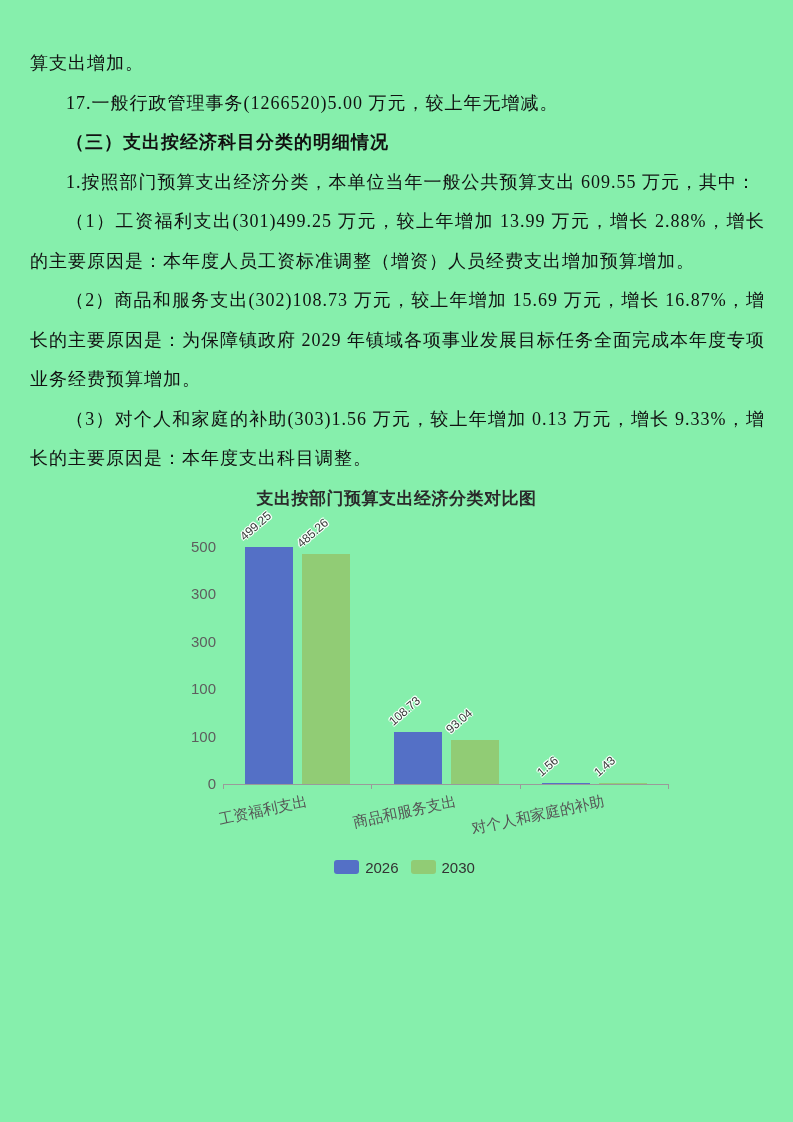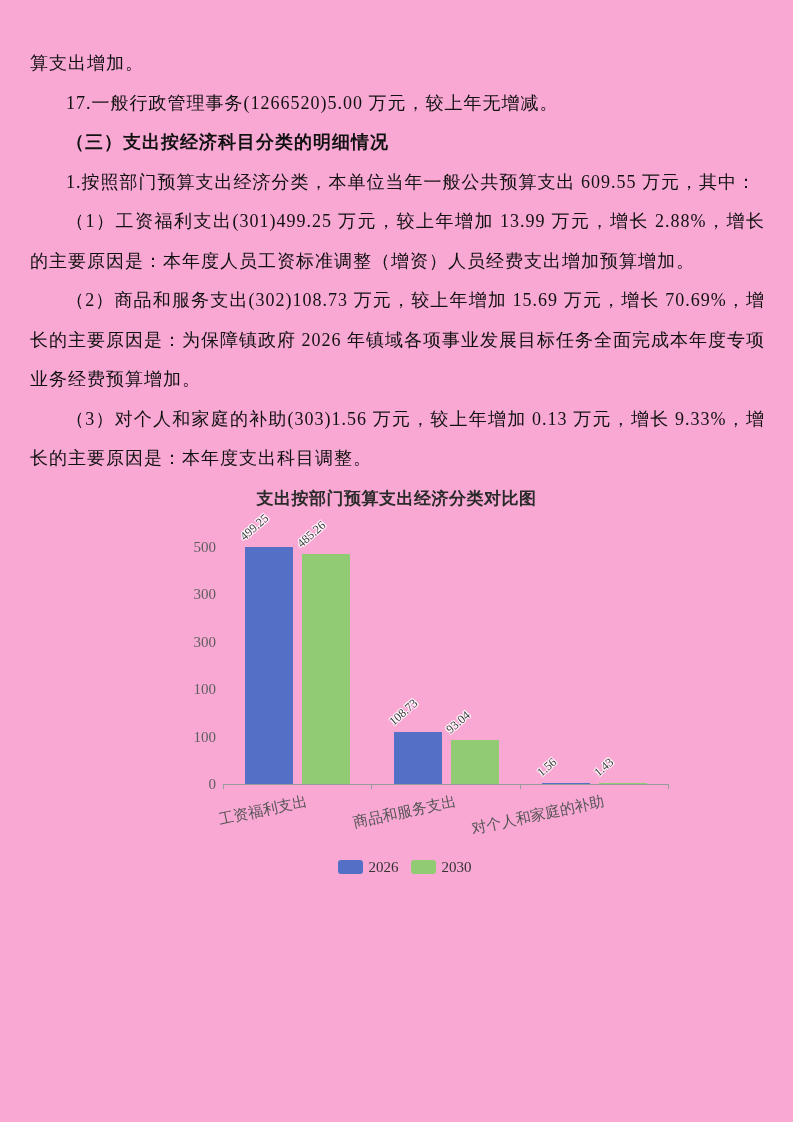--- a/index.html
+++ b/index.html
@@ -1,20 +1,20 @@
 <!DOCTYPE html>
 <html><head>
 <meta charset="utf-8">
 <style>
   html,body { margin:0; padding:0; background:#ffffff; }
   .page {
     position:relative;
     width:793px; height:1122px;
     margin:0 auto;
-    background:#f9a8d4;
+    background:#86efac;
     overflow:hidden;
     font-family:"Liberation Serif","DejaVu Serif",serif;
     color:#111111;
   }
   .doc-text { padding:0 28px 0 30px; }
   .doc-text.top { padding-top:44px; }
   .para {
     margin:0;
     font-size:18px;
     line-height:39.5px;
@@ -23,21 +23,21 @@
     color:#111111;
   }
   .para.indent { text-indent:2em; }
   .para.bold { font-weight:bold; }
 
   
   .chart-wrap {
     position:relative;
     width:793px; height:404px;
     margin-top:4px;
-    font-family:Liberation Serif, serif;
+    font-family:Liberation Sans, sans-serif;
   }
   .chart-title {
     position:absolute; top:4px; left:0; width:100%;
     text-align:center;
     font-size:17px; font-weight:bold; color:#2a2a2a;
     letter-spacing:0.5px;
   }
   .axis-x {
     position:absolute; height:1px; background:#9a9a9a;
   }
@@ -79,21 +79,21 @@
 <body>
 
 <div class="page">
 
   <div class="doc-text top" id="text-before">
       <p class="para">算支出增加。</p>
       <p class="para indent">17.一般行政管理事务(1266520)5.00 万元，较上年无增减。</p>
       <p class="para indent bold">（三）支出按经济科目分类的明细情况</p>
       <p class="para indent">1.按照部门预算支出经济分类，本单位当年一般公共预算支出 609.55 万元，其中：</p>
       <p class="para indent">（1）工资福利支出(301)499.25 万元，较上年增加 13.99 万元，增长 2.88%，增长的主要原因是：本年度人员工资标准调整（增资）人员经费支出增加预算增加。</p>
-      <p class="para indent">（2）商品和服务支出(302)108.73 万元，较上年增加 15.69 万元，增长 70.69%，增长的主要原因是：为保障镇政府 2026 年镇域各项事业发展目标任务全面完成本年度专项业务经费预算增加。</p>
+      <p class="para indent">（2）商品和服务支出(302)108.73 万元，较上年增加 15.69 万元，增长 16.87%，增长的主要原因是：为保障镇政府 2029 年镇域各项事业发展目标任务全面完成本年度专项业务经费预算增加。</p>
       <p class="para indent">（3）对个人和家庭的补助(303)1.56 万元，较上年增加 0.13 万元，增长 9.33%，增长的主要原因是：本年度支出科目调整。</p>
     </div>
 
   <div class="chart-wrap">
     <div class="chart-title">支出按部门预算支出经济分类对比图</div>
     <div id="plot">
         <div class="axis-x" style="left: 223px; top: 301px; width: 445px;"></div>
         <div class="axis-tick" style="left: 223px; top: 301px;"></div>
         <div class="axis-tick" style="left: 371px; top: 301px;"></div>
         <div class="axis-tick" style="left: 520px; top: 301px;"></div>

